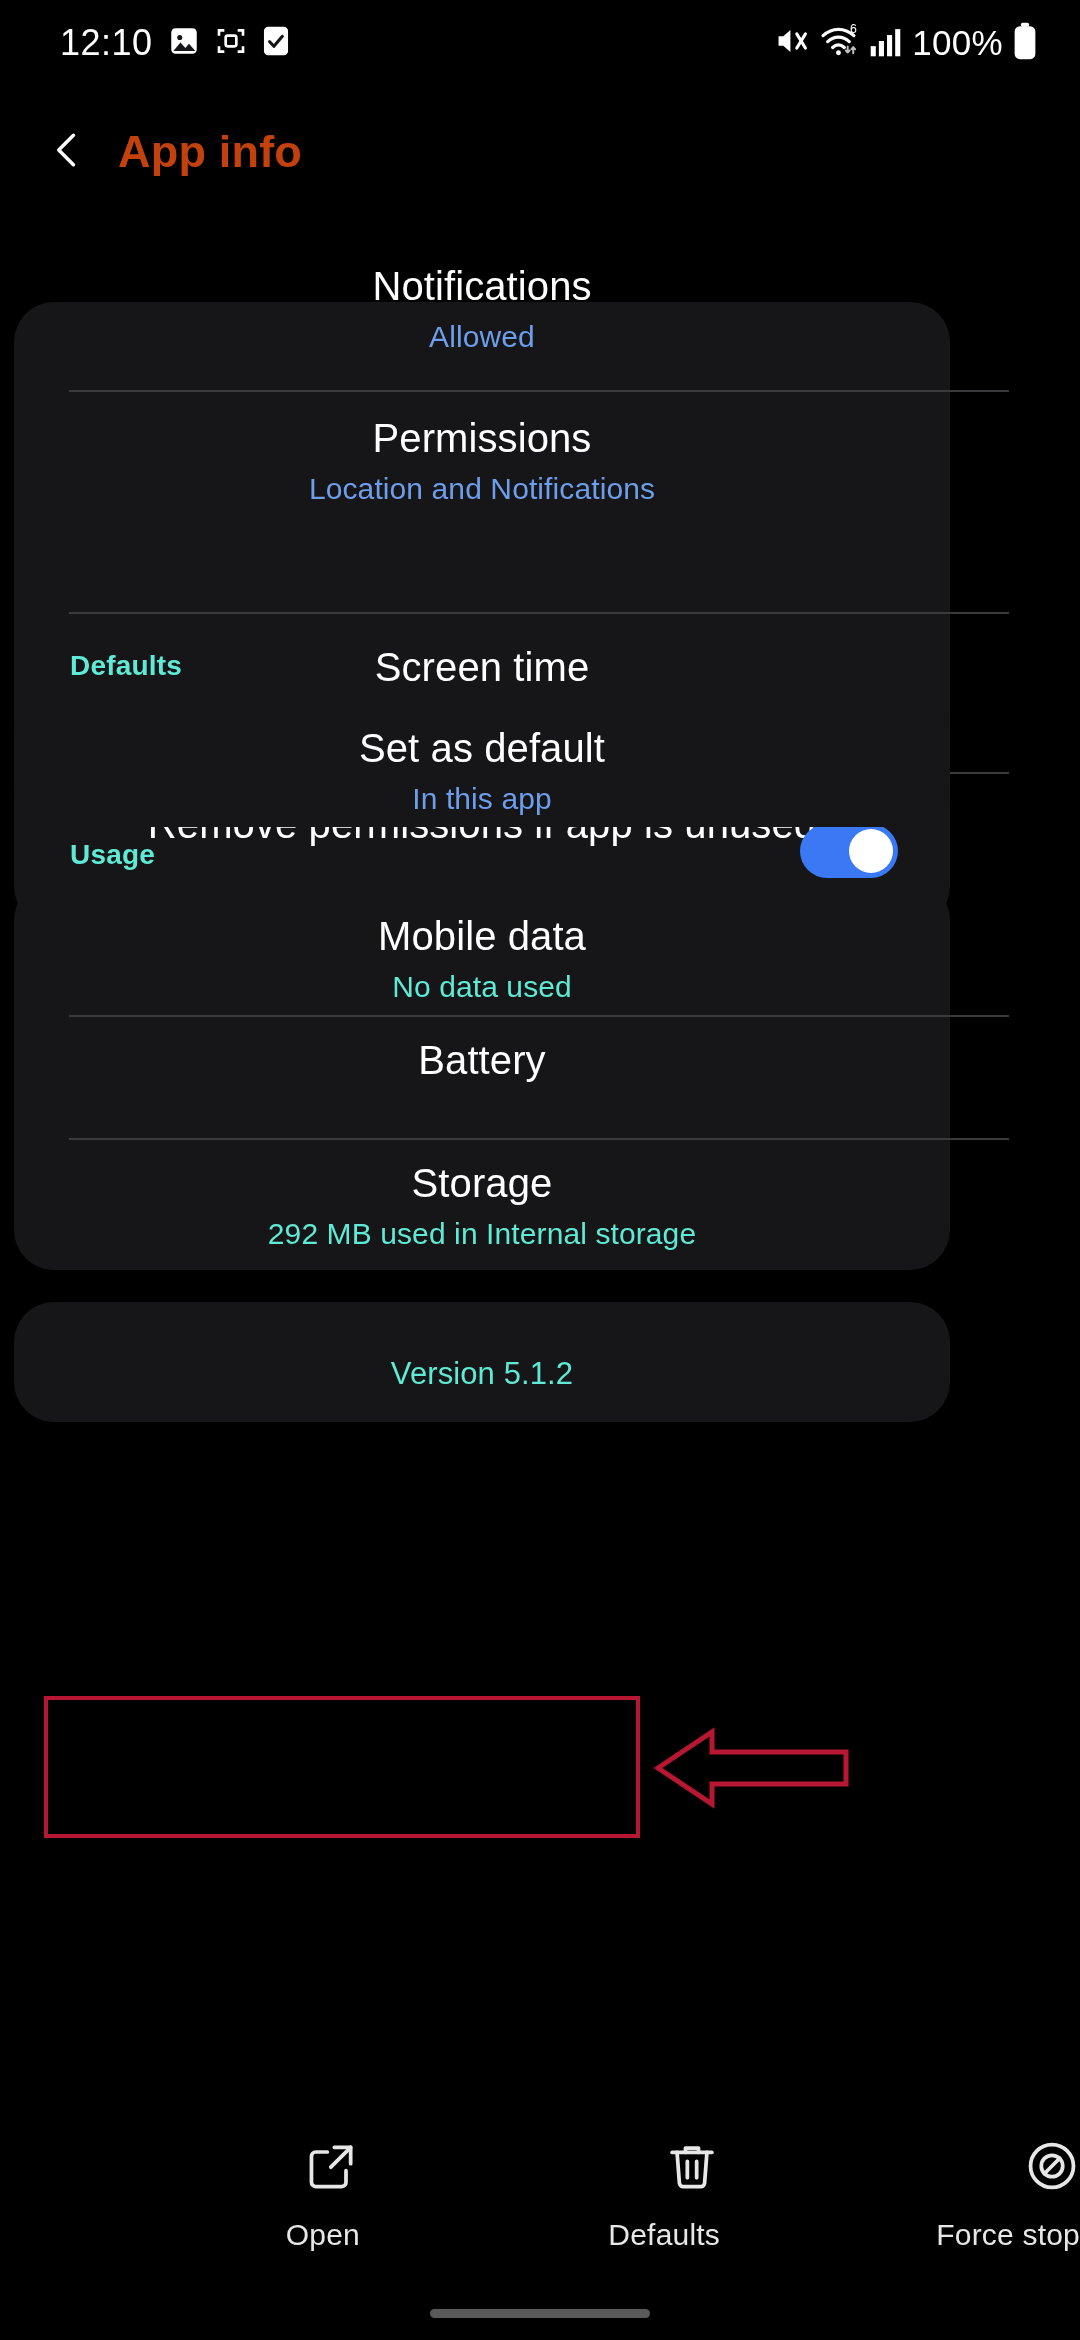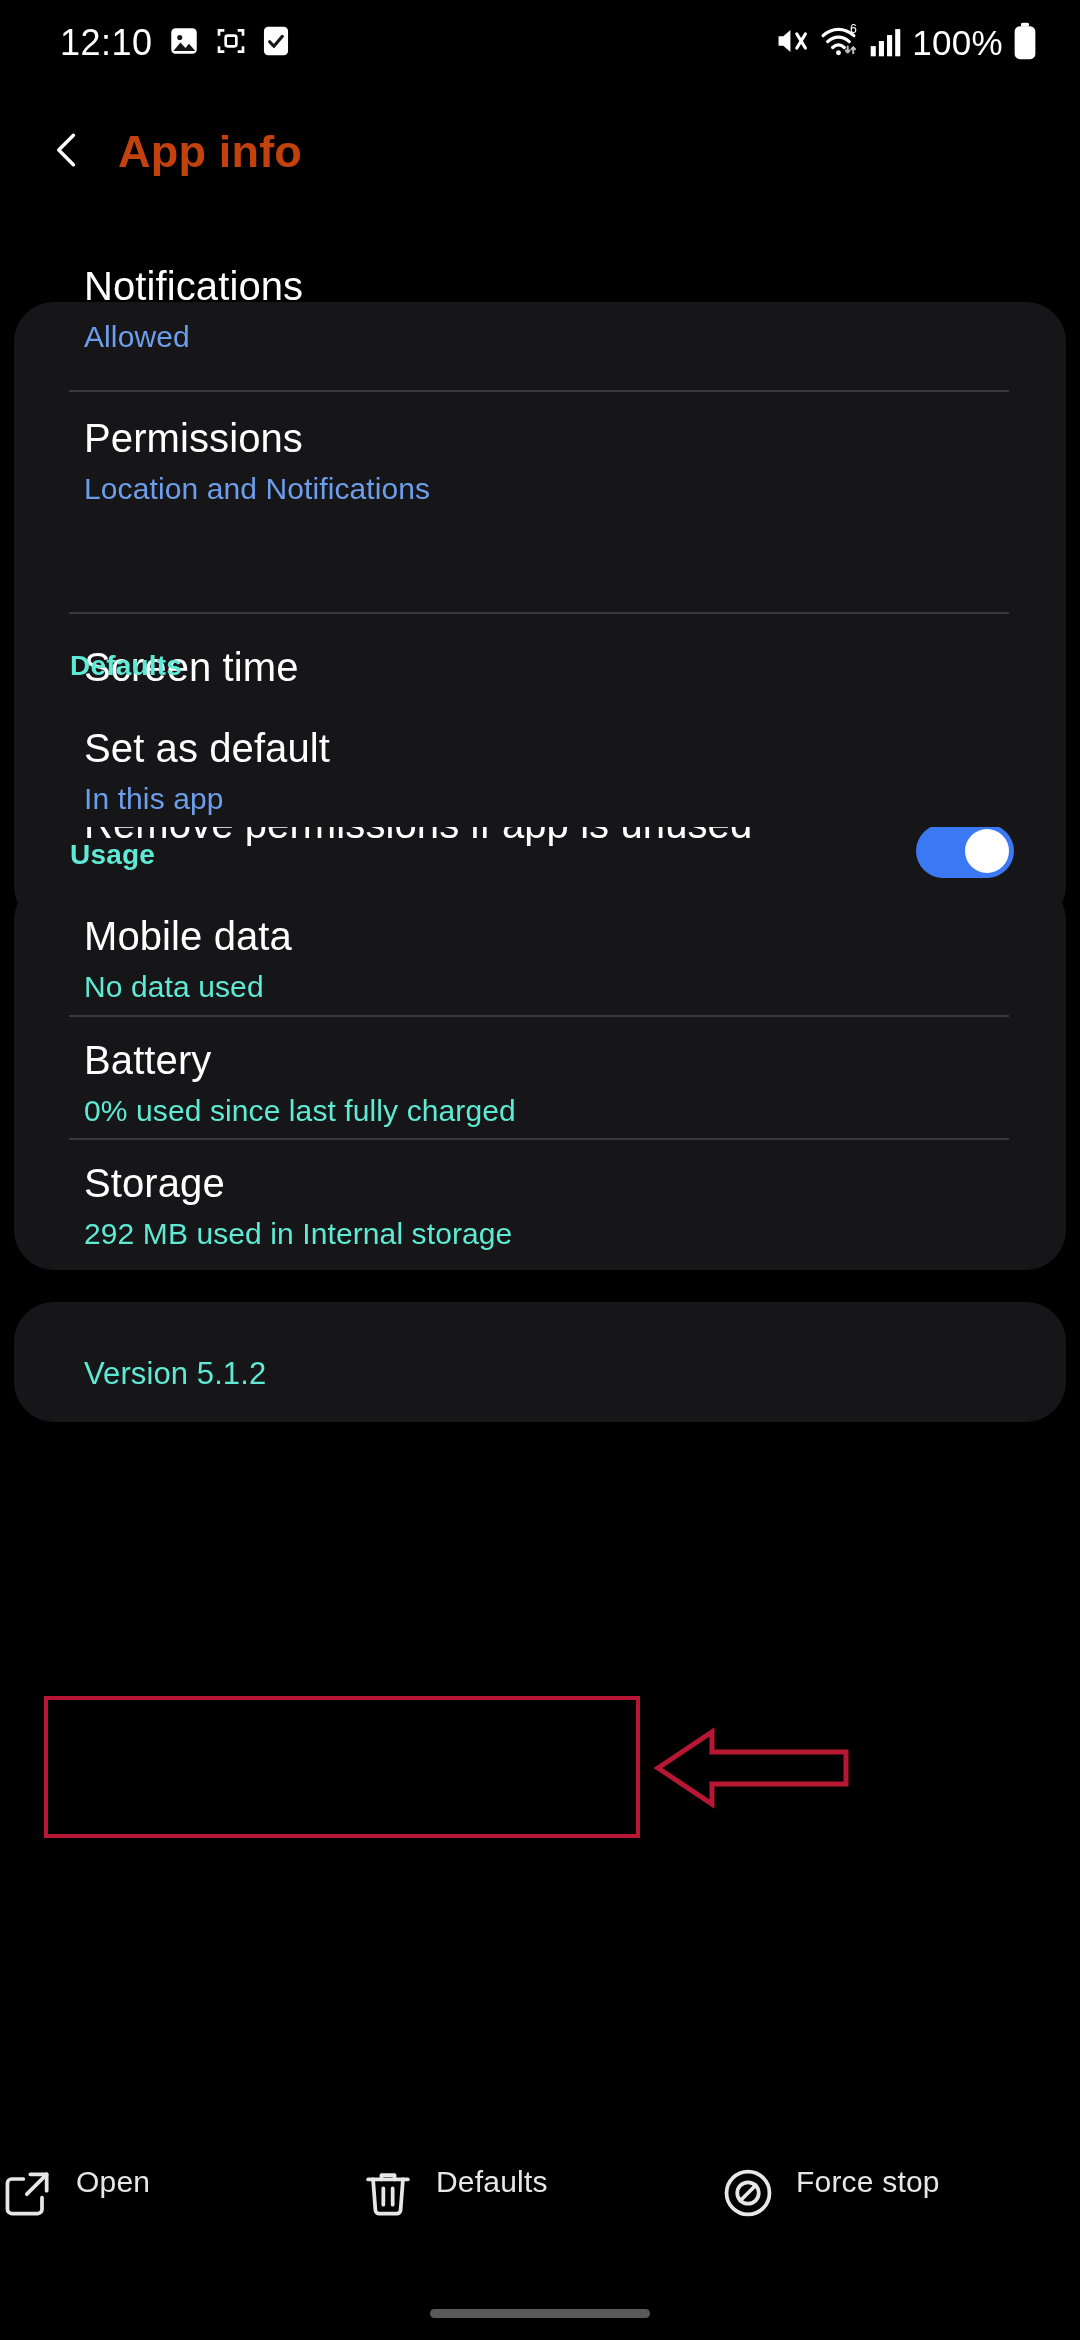--- a/index.html
+++ b/index.html
@@ -28,22 +28,22 @@
     position:absolute; top:104px; left:0; width:1080px; height:96px;
     display:flex; align-items:center;
   }
   .back-btn { width:78px; height:78px; margin-left:28px; display:flex; align-items:center; justify-content:center; }
   .page-title { color:#c2410c; font-size:45px; font-weight:bold; margin-left:12px; letter-spacing:0.2px; }
 
   
   .content { position:absolute; top:302px; left:0; width:1080px; height:1800px; }
 
   .card {
-    position:absolute; left:14px; width:1052px;
-    background:#161618; border-radius:40px;
+    position:absolute; left:14px; width:936px;
+    background:#161618; border-radius:40px;text-align:center;
   }
   .row { position:relative; padding:0 70px; }
   .row-title { color:#fff; font-size:40px; line-height:1.0; letter-spacing:0.1px; }
   .row-sub { font-size:30px; line-height:1.0; margin-top:16px; letter-spacing:0.1px; }
   .sub-blue { color:#6d9eeb; }
   .sub-gray { color:#5eead4; }
   .divider { position:absolute; left:55px; width:940px; height:2px; background:#3a3a3c; }
 
   .section-label {
     position:absolute; left:70px; color:#5eead4;
@@ -65,21 +65,21 @@
     position:absolute; border:4px solid #b81733; background:transparent;
     pointer-events:none;
   }
   .anno-arrow { position:absolute; pointer-events:none; }
 
   
   .bottombar {
     position:absolute; bottom:60px; left:0; width:1080px; height:170px;
     display:flex; align-items:center;
   }
-  .bb-item { flex:1; display:flex; flex-direction:row; align-items:flex-start; gap:20px; }
+  .bb-item { flex:1; display:flex; flex-direction:column; align-items:flex-end; gap:20px; }
   .bb-label { color:#e7e7e7; font-size:30px; letter-spacing:0.2px; }
 
   .navbar-pill {
     position:absolute; bottom:22px; left:50%; transform:translateX(-50%);
     width:220px; height:9px; border-radius:5px; background:#5a5a5a;
   }
 </style>
 </head>
 <body>
 
@@ -197,21 +197,20 @@
 
     <div class="card" style="top:578px; height:390px;">
       <div class="row" style="position:absolute; top:36px; left:0; right:0;">
         <div class="row-title">Mobile data</div>
         <div class="row-sub sub-gray">No data used</div>
       </div>
       <div class="divider" style="top:135px;"></div>
 
       <div class="row" style="position:absolute; top:160px; left:0; right:0;">
         <div class="row-title">Battery</div>
-        <div class="row-sub sub-gray">0% used since last fully charged</div>
       </div>
       <div class="divider" style="top:258px;"></div>
 
       <div class="row" style="position:absolute; top:283px; left:0; right:0;">
         <div class="row-title">Storage</div>
         <div class="row-sub sub-gray">292 MB used in Internal storage</div>
       </div>
     </div>
 
     <div class="card" style="top:1000px; height:120px;">

